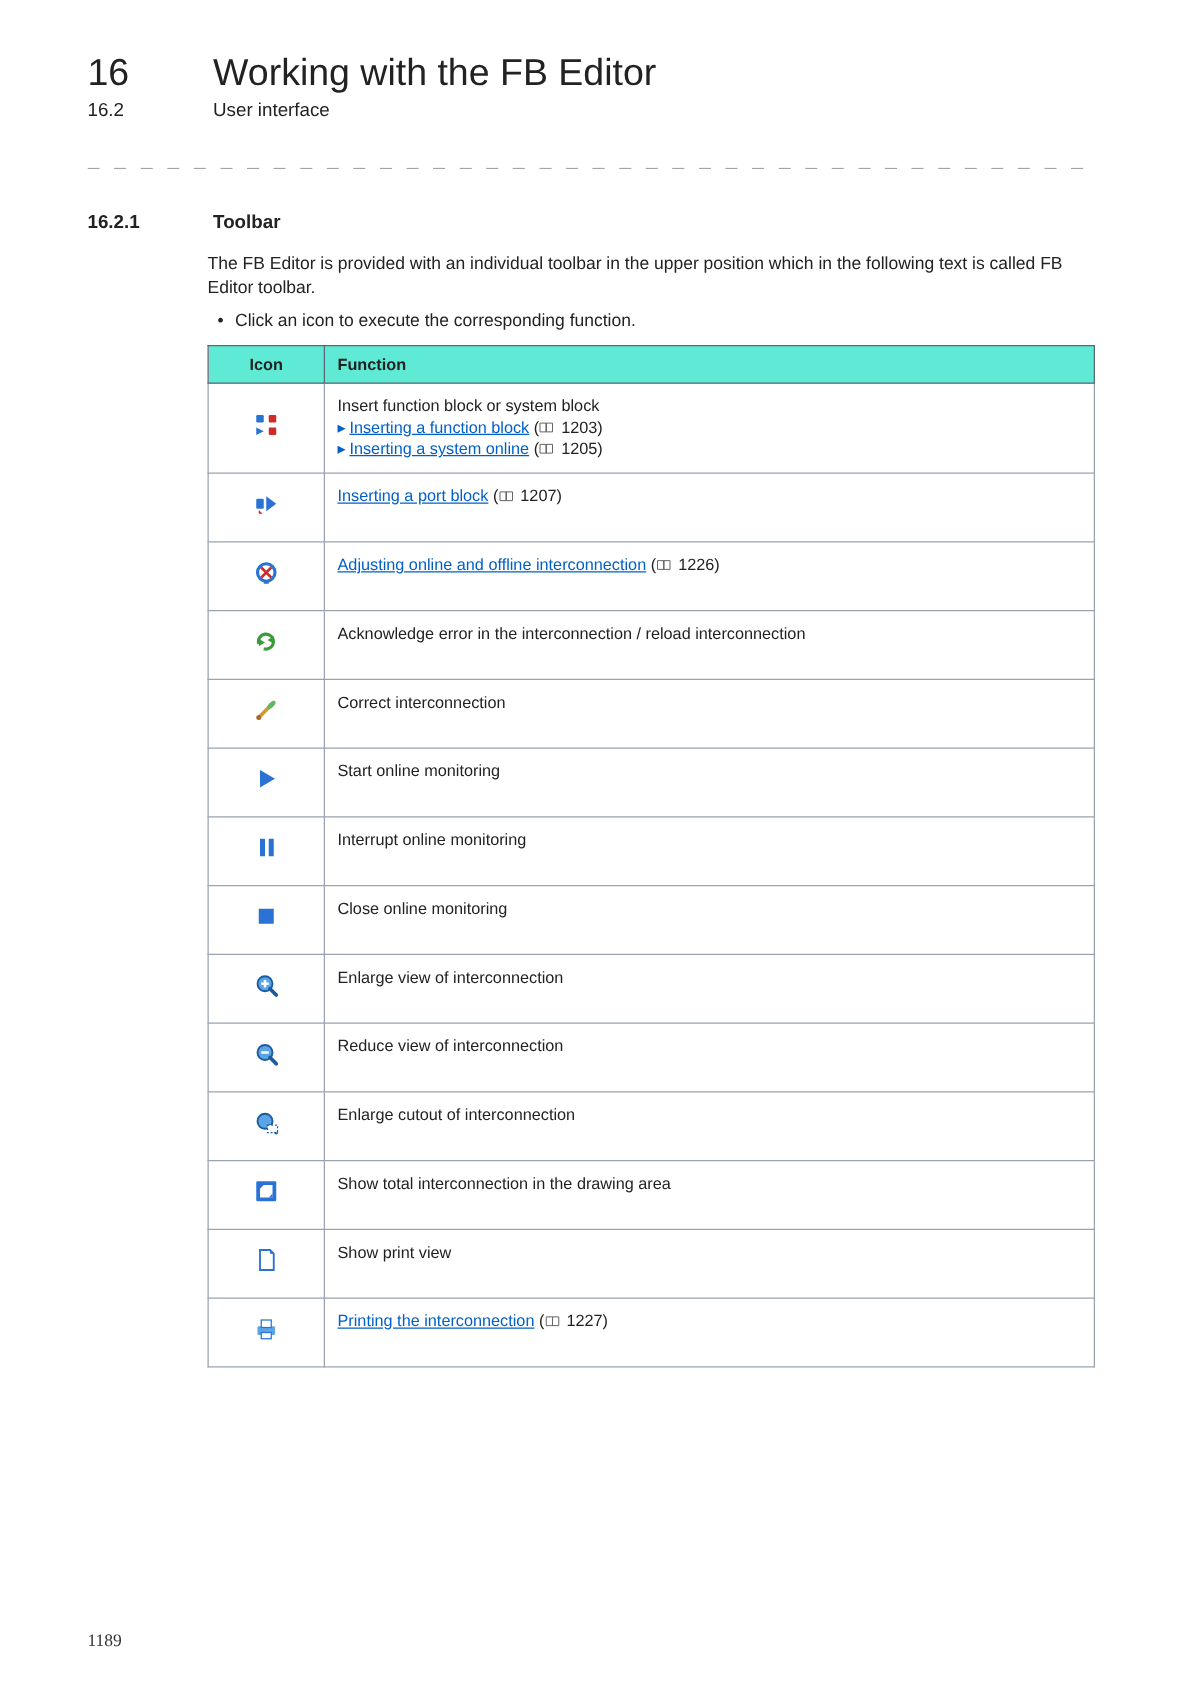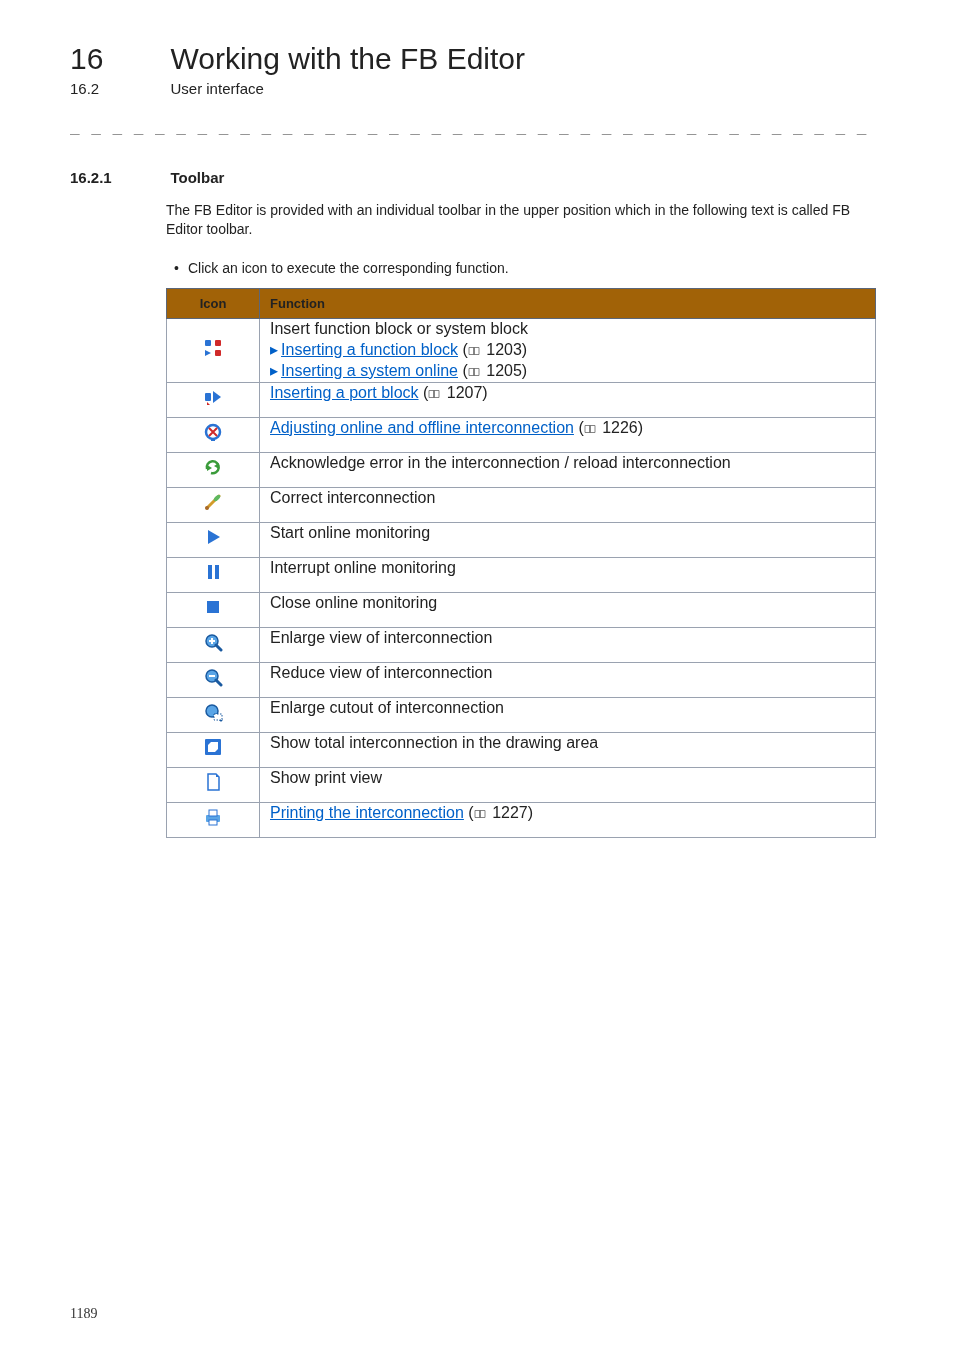--- a/index.html
+++ b/index.html
@@ -53,49 +53,49 @@
   .secttitle {
     font-size: 15px;
     font-weight: 700;
     margin-top: 26px;
   }
   .body {
     margin-left: 96px;
     font-size: 14px;
     line-height: 1.35;
   }
-  .body p { margin: 0 0 20px 0; }
+  .body p { margin: 0 0 8px 0; }
   .bullet {
     display: flex;
     margin: 6px 0 10px 8px;
   }
   .bullet .dot {
     width: 14px;
   }
   table.doc {
     border-collapse: collapse;
     width: 100%;
     margin-top: 4px;
   }
   table.doc th {
-    background: #a16207;
+    background: #5eead4;
     border: 1px solid #5b6678;
     font-size: 13px;
     font-weight: 700;
     text-align: left;
     padding: 6px 10px;
   }
   table.doc th.iconcol {
     text-align: center;
     width: 72px;
   }
   table.doc td {
     border: 1px solid #9aa2b0;
-    font-size: 16px;
-    padding: 0 10px;
+    font-size: 13px;
+    padding: 10px 10px;
     vertical-align: top;
     line-height: 1.3;
   }
   table.doc td.iconcell {
     text-align: center;
     vertical-align: middle;
     height: 34px;
   }
   .link {
     color: #0060c8;

